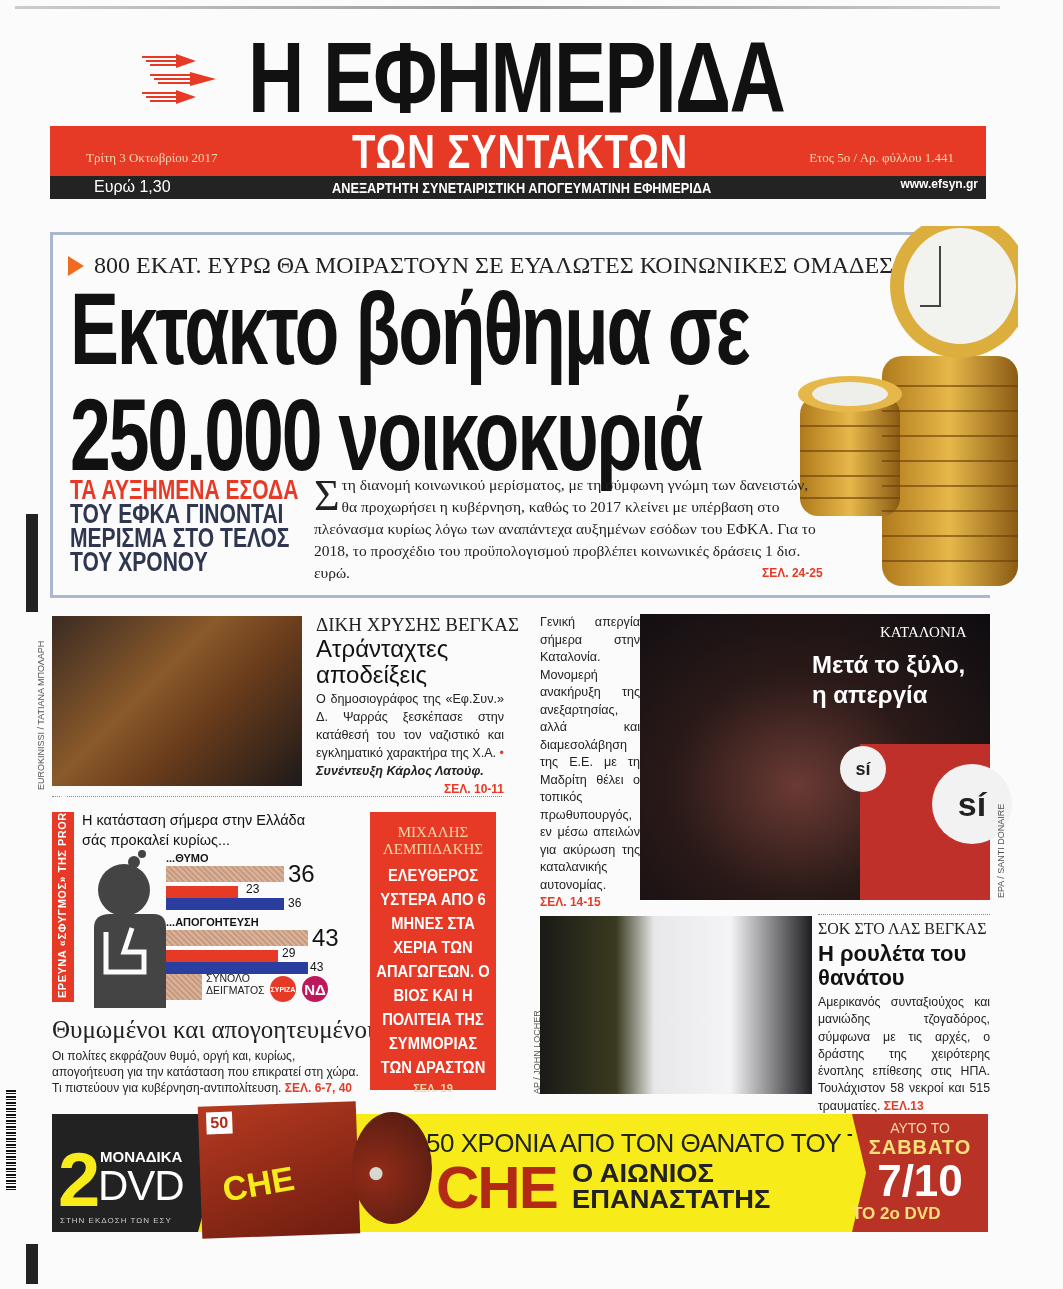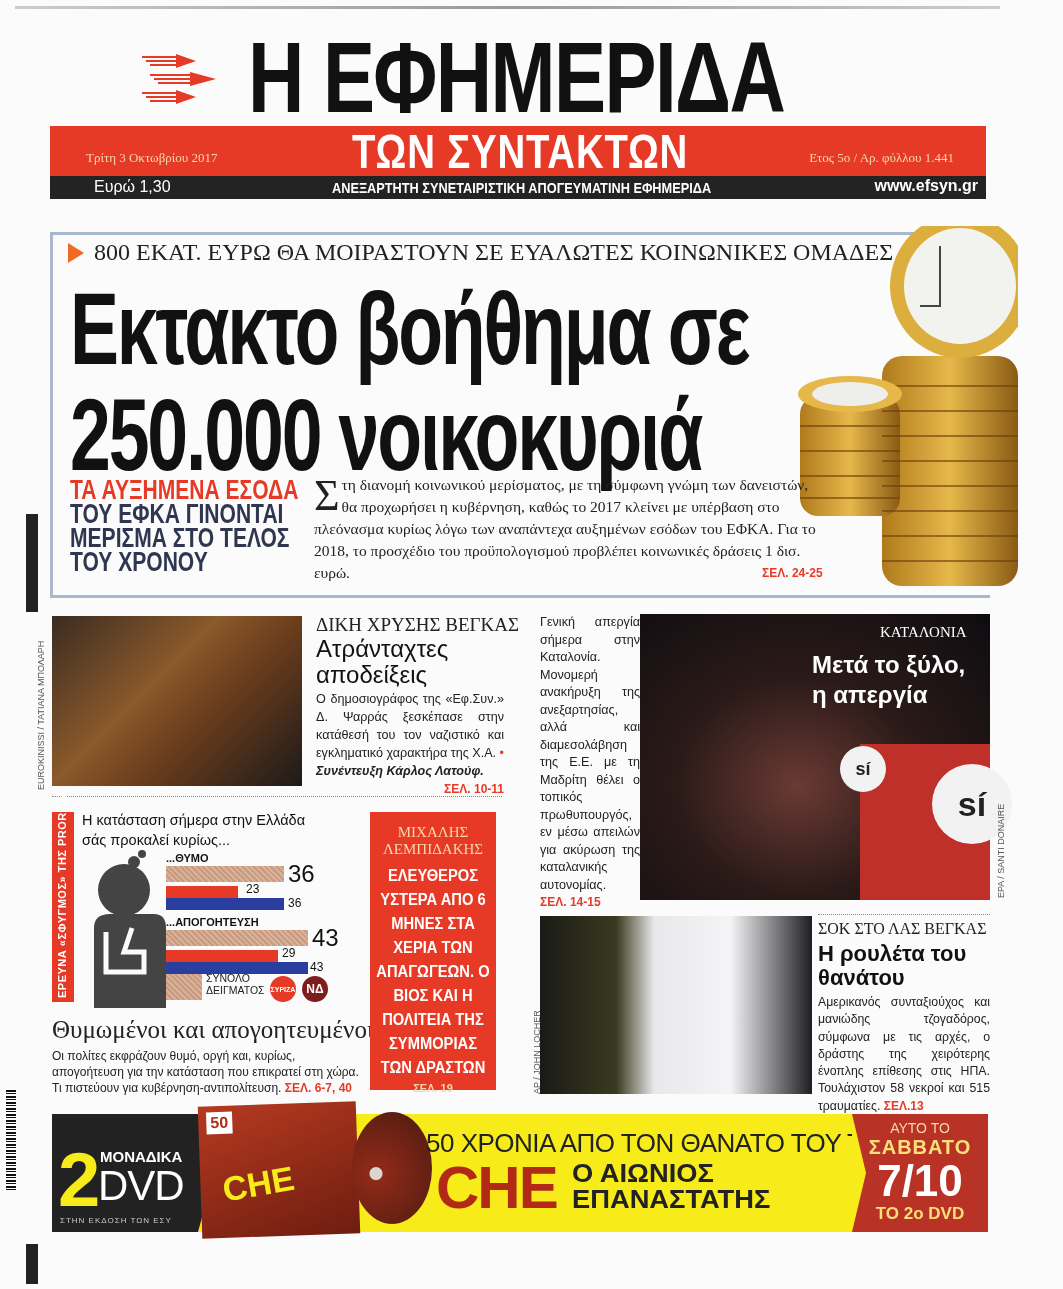--- a/index.html
+++ b/index.html
@@ -9,24 +9,24 @@
 
 .mast-logo{left:140px;top:52px;width:80px;height:60px}
 .mast-title{left:248px;top:32px;font-family:"Liberation Sans",sans-serif;font-weight:bold;font-size:100px;line-height:90px;letter-spacing:-2px;transform:scaleX(0.78);transform-origin:left top;color:#111}
 .redbar{left:50px;top:126px;width:936px;height:50px;background:#e63a26}
 .redbar .date{position:absolute;left:36px;top:24px;font-family:"Liberation Serif",serif;font-size:13px;color:#f6d7b0}
 .redbar .issue{position:absolute;right:32px;top:24px;font-family:"Liberation Serif",serif;font-size:13px;color:#f6d7b0}
 .redbar .sub{position:absolute;left:302px;top:2px;font-weight:bold;font-size:48px;line-height:48px;color:#fff;transform:scaleX(0.8);transform-origin:left top;letter-spacing:1px}
 .blackbar{left:50px;top:176px;width:936px;height:23px;background:#232323}
 .blackbar .price{position:absolute;left:44px;top:2px;font-weight:normal;font-size:16px;color:#fff}
 .blackbar .tag{position:absolute;left:282px;top:3px;font-weight:bold;font-size:15px;color:#fff;transform:scaleX(0.85);transform-origin:left top}
-.blackbar .url{position:absolute;right:8px;top:1px;font-weight:bold;font-size:16px;color:#fff}
+.blackbar .url{position:absolute;right:8px;top:1px;font-weight:bold;font-size:12px;color:#fff}
 
 .leadbox{left:50px;top:232px;width:940px;height:366px;border:3px solid #a9b7cf;border-right:none}
-.kicker{left:68px;top:239px;display:flex;align-items:center;gap:10px}
+.kicker{left:68px;top:252px;display:flex;align-items:center;gap:10px}
 .kicker .tri{width:0;height:0;border-top:10px solid transparent;border-bottom:10px solid transparent;border-left:16px solid #f06a21}
 .kicker span{font-family:"Liberation Serif",serif;font-size:24px;color:#222}
 .headline{left:70px;top:276px;font-weight:bold;font-size:102px;line-height:106px;letter-spacing:-3px;transform:scaleX(0.72);transform-origin:left top;color:#111;white-space:nowrap}
 .coins{left:790px;top:226px;width:228px;height:372px}
 .side-head{left:70px;top:478px;font-weight:bold;font-size:27px;line-height:24px;transform:scaleX(0.78);transform-origin:left top;color:#2e3650;width:300px}
 .side-head .red{color:#e63a26}
 .lead-body{left:314px;top:474px;width:508px;font-family:"Liberation Serif",serif;font-size:15.5px;line-height:22px;color:#222}
 .lead-body .sigma{float:left;font-size:44px;line-height:40px;margin-right:2px;margin-top:2px}
 .pageref{font-weight:bold;color:#e63a26;font-size:12px;font-family:"Liberation Sans",sans-serif}
 .lead-ref{left:762px;top:566px}
@@ -83,21 +83,21 @@
 .pfoot{left:60px;top:1216px;font-size:8px;color:#ccc;letter-spacing:1px}
 .dvdcase{left:200px;top:1104px;width:158px;height:132px;background:linear-gradient(160deg,#b63a20,#6e1d10);transform:rotate(-2deg)}
 .dvddisc{left:352px;top:1112px;width:80px;height:112px;border-radius:50%;background:radial-gradient(circle at 30% 55%,#d8d8d0 0 6px,#8e2a18 7px,#4a1a10 100%)}
 .p50{left:426px;top:1128px;font-size:26px;color:#222;letter-spacing:-0.5px;white-space:nowrap}
 .pche{left:436px;top:1158px;font-weight:bold;font-size:60px;line-height:60px;color:#b22a16;letter-spacing:-2px}
 .paion{left:572px;top:1160px;font-weight:bold;font-size:26px;line-height:26px;color:#222;transform:scaleX(1.05);transform-origin:left top}
 .promo-red{left:852px;top:1114px;width:136px;height:118px;background:#b83226}
 .pr-t1{left:852px;top:1120px;width:136px;text-align:center;font-size:14px;color:#f8d7a8}
 .pr-t2{left:852px;top:1136px;width:136px;text-align:center;font-weight:bold;font-size:20px;color:#fbe07a;letter-spacing:1px}
 .pr-t3{left:852px;top:1158px;width:136px;text-align:center;font-weight:bold;font-size:44px;line-height:46px;color:#fff}
-.pr-t4{left:852px;top:1204px;width:136px;text-align:center;font-weight:bold;font-size:17px;color:#fbe07a}
+.pr-t4{left:852px;top:1204px;width:136px;font-weight:bold;font-size:17px;color:#fbe07a}
 .barcode{left:6px;top:1090px;width:10px;height:100px;background:repeating-linear-gradient(180deg,#111 0 2px,#fbfbfb 2px 3px,#111 3px 4px,#fbfbfb 4px 6px)}
 </style>
 </head>
 <body>
 
 <div class="abs topline"></div>
 
 <svg class="abs mast-logo" viewBox="0 0 80 60">
   <g fill="#e63a26">
     <rect x="2" y="4" width="34" height="2"></rect>
@@ -225,21 +225,21 @@
 <div class="abs bar red" style="left:166px;top:950px;width:112px"></div>
 <span class="abs bar-val" style="left:282px;top:946px">29</span>
 <div class="abs bar blue" style="left:166px;top:962px;width:142px"></div>
 <span class="abs bar-val" style="left:310px;top:960px">43</span>
 
 <div class="abs legend-sw"></div>
 <div class="abs legend-txt" style="width:60px">ΣΥΝΟΛΟ ΔΕΙΓΜΑΤΟΣ</div>
 <div class="abs party" style="left:270px;top:976px;background:#e63a26">
     <span>ΣΥΡΙΖΑ</span>
   </div>
-<div class="abs party" style="left:302px;top:976px;background:#7f1d1d;font-size:12px">
+<div class="abs party" style="left:302px;top:976px;background:#be185d;font-size:15px">
     <span>ΝΔ</span>
   </div>
 
 <div class="abs poll-title">Θυμωμένοι και απογοητευμένοι</div>
 <div class="abs poll-body">
   <span>Οι πολίτες εκφράζουν θυμό, οργή και, κυρίως, απογοήτευση για την κατάσταση που επικρατεί στη χώρα. Τι πιστεύουν για κυβέρνηση-αντιπολίτευση.</span>
   <span class="pageref">ΣΕΛ. 6-7, 40</span>
 </div>
 
 <div class="abs redbox">

